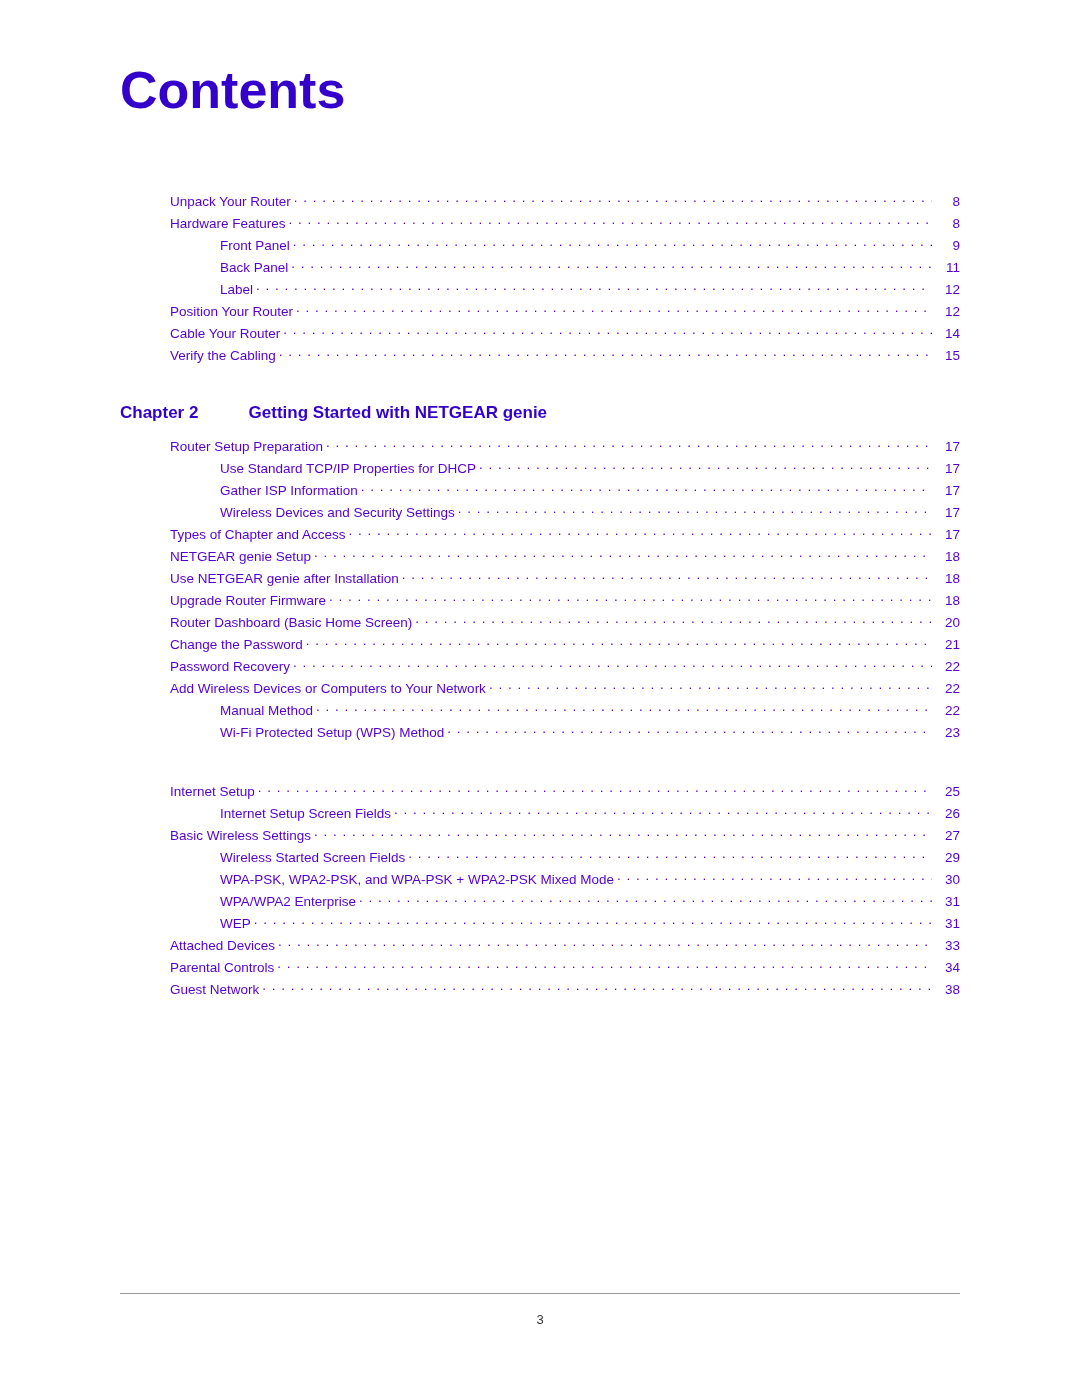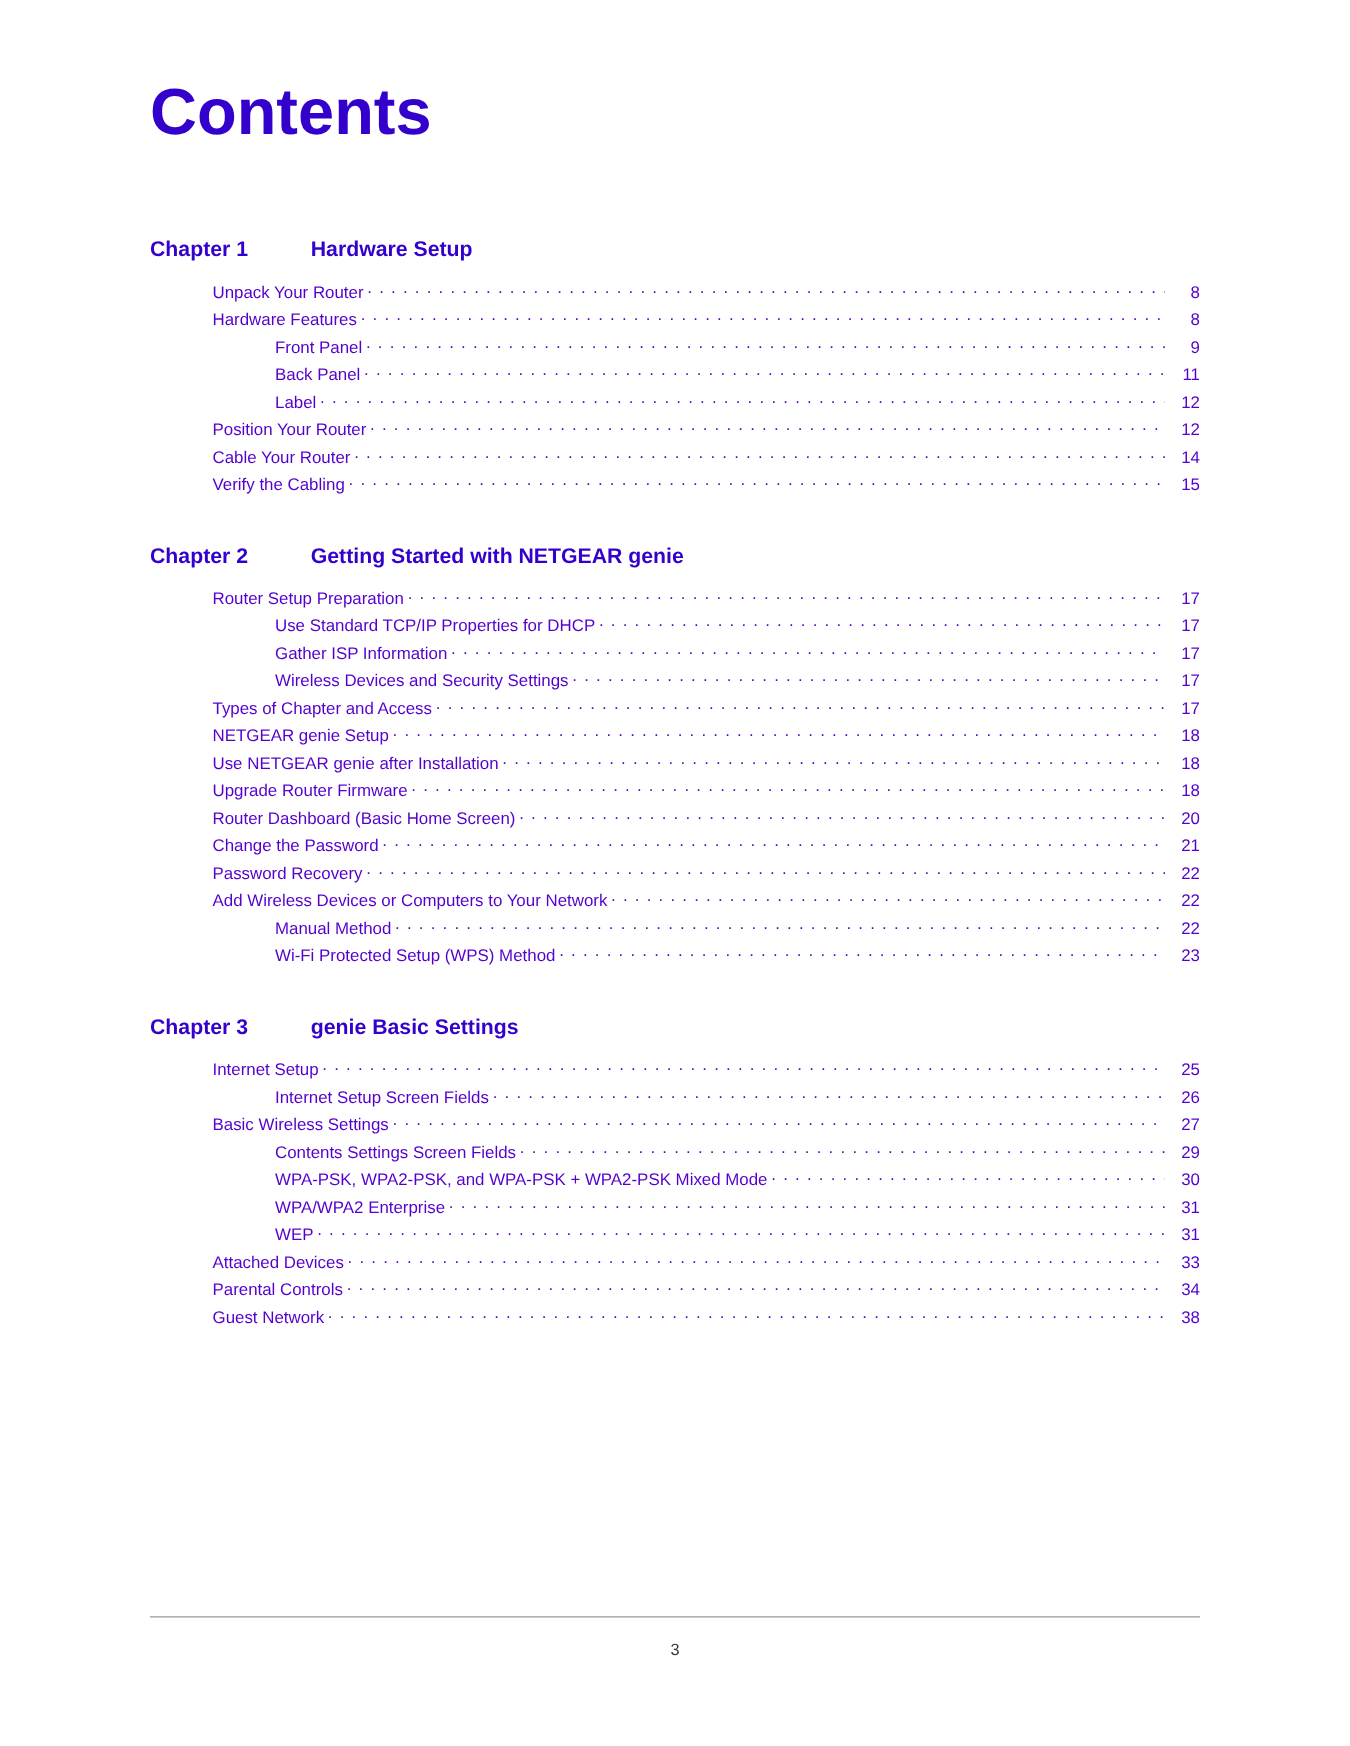--- a/index.html
+++ b/index.html
@@ -103,21 +103,20 @@
       margin-top: 8px;
     }
   </style>
 </head>
 <body>
 
 <h1 class="page-title">Contents</h1>
 
 <div id="chapters-container">
     <div class="chapter-section">
-      <div class="chapter-heading"><span>Chapter 1</span>&nbsp;&nbsp;&nbsp;<span>Hardware Setup</span></div>
       <div class="toc-entry indent-1">
         <span class="entry-label">Unpack Your Router</span>
         <span class="dots"><span class="dots-fill"> . . . . . . . . . . . . . . . . . . . . . . . . . . . . . . . . . . . . . . . . . . . . . . . . . . . . . . . . . . . . . . . . . . . . . . . . . . . . . . . . .</span></span>
         <span class="page-num">8</span>
       </div>
       <div class="toc-entry indent-1">
         <span class="entry-label">Hardware Features</span>
         <span class="dots"><span class="dots-fill"> . . . . . . . . . . . . . . . . . . . . . . . . . . . . . . . . . . . . . . . . . . . . . . . . . . . . . . . . . . . . . . . . . . . . . . . . . . . . . . . . .</span></span>
         <span class="page-num">8</span>
       </div>
@@ -219,38 +218,37 @@
         <span class="dots"><span class="dots-fill"> . . . . . . . . . . . . . . . . . . . . . . . . . . . . . . . . . . . . . . . . . . . . . . . . . . . . . . . . . . . . . . . . . . . . . . . . . . . . . . . . .</span></span>
         <span class="page-num">22</span>
       </div>
       <div class="toc-entry indent-2">
         <span class="entry-label">Wi-Fi Protected Setup (WPS) Method</span>
         <span class="dots"><span class="dots-fill"> . . . . . . . . . . . . . . . . . . . . . . . . . . . . . . . . . . . . . . . . . . . . . . . . . . . . . . . . . . . . . . . . . . . . . . . . . . . . . . . . .</span></span>
         <span class="page-num">23</span>
       </div>
     </div>
     <div class="chapter-section">
-      <div class="chapter-heading"><span>Chapter 3</span>&nbsp;&nbsp;&nbsp;<span>genie Basic Settings</span></div>
       <div class="toc-entry indent-1">
         <span class="entry-label">Internet Setup</span>
         <span class="dots"><span class="dots-fill"> . . . . . . . . . . . . . . . . . . . . . . . . . . . . . . . . . . . . . . . . . . . . . . . . . . . . . . . . . . . . . . . . . . . . . . . . . . . . . . . . .</span></span>
         <span class="page-num">25</span>
       </div>
       <div class="toc-entry indent-2">
         <span class="entry-label">Internet Setup Screen Fields</span>
         <span class="dots"><span class="dots-fill"> . . . . . . . . . . . . . . . . . . . . . . . . . . . . . . . . . . . . . . . . . . . . . . . . . . . . . . . . . . . . . . . . . . . . . . . . . . . . . . . . .</span></span>
         <span class="page-num">26</span>
       </div>
       <div class="toc-entry indent-1">
         <span class="entry-label">Basic Wireless Settings</span>
         <span class="dots"><span class="dots-fill"> . . . . . . . . . . . . . . . . . . . . . . . . . . . . . . . . . . . . . . . . . . . . . . . . . . . . . . . . . . . . . . . . . . . . . . . . . . . . . . . . .</span></span>
         <span class="page-num">27</span>
       </div>
       <div class="toc-entry indent-2">
-        <span class="entry-label">Contents Settings Screen Fields</span>
+        <span class="entry-label">Wireless Started Screen Fields</span>
         <span class="dots"><span class="dots-fill"> . . . . . . . . . . . . . . . . . . . . . . . . . . . . . . . . . . . . . . . . . . . . . . . . . . . . . . . . . . . . . . . . . . . . . . . . . . . . . . . . .</span></span>
         <span class="page-num">29</span>
       </div>
       <div class="toc-entry indent-2">
         <span class="entry-label">WPA-PSK, WPA2-PSK, and WPA-PSK + WPA2-PSK Mixed Mode</span>
         <span class="dots"><span class="dots-fill"> . . . . . . . . . . . . . . . . . . . . . . . . . . . . . . . . . . . . . . . . . . . . . . . . . . . . . . . . . . . . . . . . . . . . . . . . . . . . . . . . .</span></span>
         <span class="page-num">30</span>
       </div>
       <div class="toc-entry indent-2">
         <span class="entry-label">WPA/WPA2 Enterprise</span>

